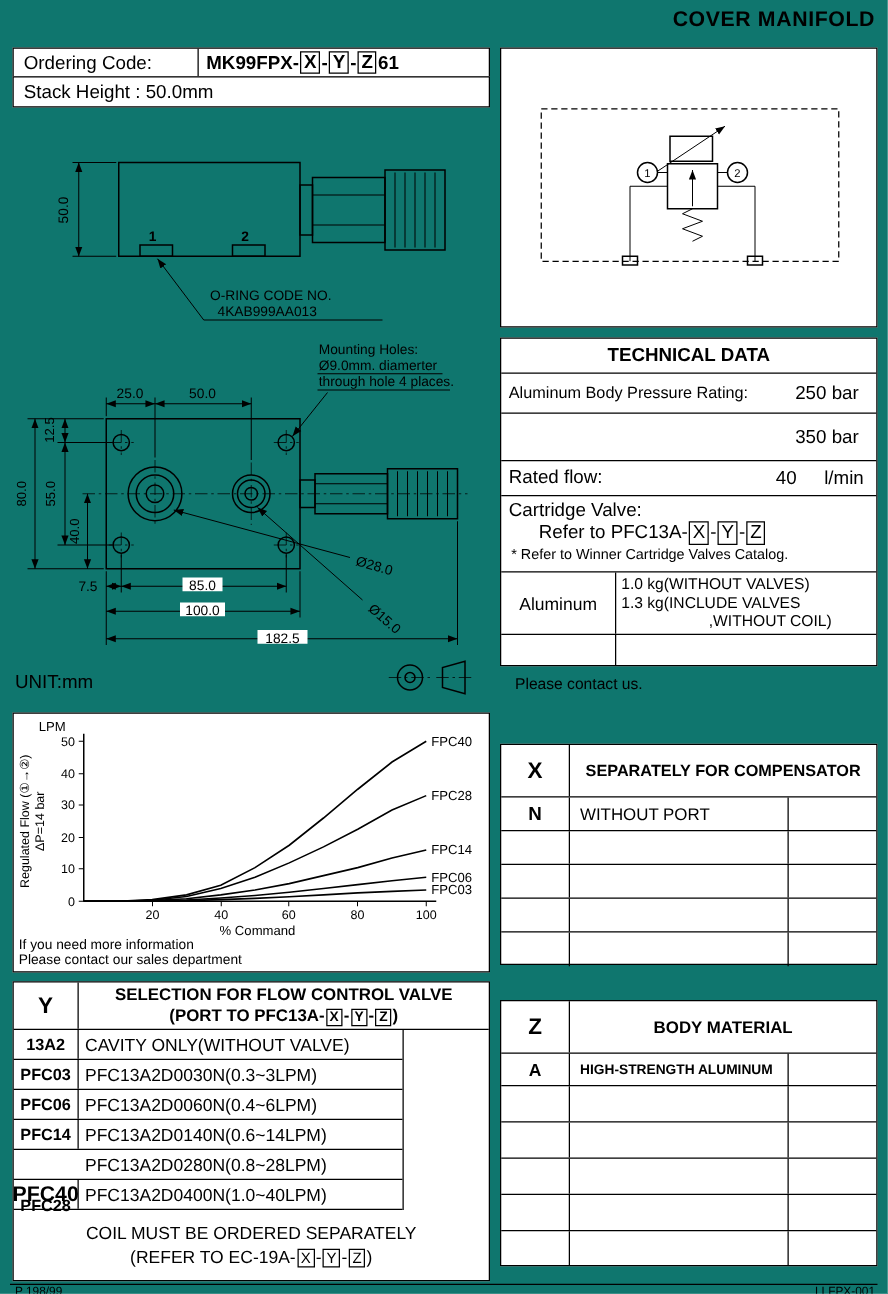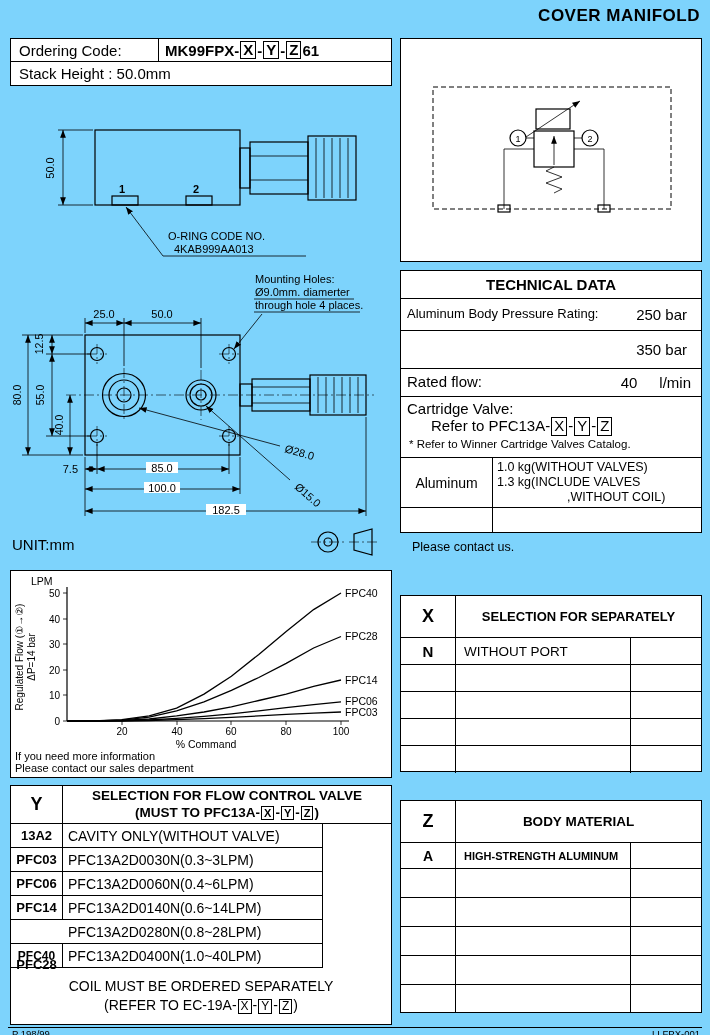--- a/index.html
+++ b/index.html
@@ -1,17 +1,17 @@
 <!DOCTYPE html>
 <html><head>
 <meta charset="utf-8">
 <style>
   * { margin:0; padding:0; box-sizing:border-box; }
   body { background:#fff; color:#000; font-family:"Liberation Sans", sans-serif; }
-  #page { position:relative; width:710px; height:1035px; background:#7dd3fc; overflow:hidden; }
+  #page { position:relative; width:710px; height:1035px; background:#0f766e; overflow:hidden; }
   .abs { position:absolute; }
   .box { border:1px solid #000; background:#fff; }
   .bold { font-weight:bold; }
   .ctr { display:flex; align-items:center; justify-content:center; text-align:center; }
   .vctr { display:flex; align-items:center; }
 
   
   svg text { font-family:"Liberation Sans", sans-serif; fill:#000; }
   .outline { fill:none; stroke:#000; stroke-width:1.2; }
   .thin    { fill:none; stroke:#000; stroke-width:0.8; }
@@ -349,21 +349,21 @@
     </svg>
     <div class="abs chart-note" style="left:4px; bottom:2px;">
       <div>If you need more information</div>
       <div>Please contact our sales department</div>
     </div>
   </div>
 
   <div class="abs box" style="left:400px; top:595px; width:302px; height:177px;">
     <div class="trow" style="height:42px;">
       <div class="ctr bold tcell-r" style="width:55px; font-size:18px;">X</div>
-      <div class="ctr bold" style="flex:1; font-size:13px;">SELECTION FOR SEPARATELY</div>
+      <div class="ctr bold" style="flex:1; font-size:13px;">SEPARATELY FOR COMPENSATOR</div>
     </div>
     <div class="trow" style="height:27px;">
       <div class="ctr bold tcell-r" style="width:55px; font-size:15px;">N</div>
       <div class="vctr tcell-r" style="width:175px; font-size:13.5px; padding-left:8px;">WITHOUT PORT</div>
       <div style="flex:1;"></div>
     </div>
     <div class="trow" style="height:27px;">
       <div class="tcell-r" style="width:55px;"></div>
       <div class="tcell-r" style="width:175px;"></div>
       <div style="flex:1;"></div>
@@ -384,21 +384,21 @@
       <div style="flex:1;"></div>
     </div>
   </div>
 
   <div class="abs box" style="left:10px; top:785px; width:382px; height:240px;">
     <div class="trow" style="height:38px;">
       <div class="ctr bold tcell-r" style="width:52px; font-size:18px;">Y</div>
       <div class="ctr bold" style="flex:1; flex-direction:column; font-size:13.5px; line-height:1.2;">
         <div>SELECTION FOR FLOW CONTROL VALVE</div>
         <div>
-          <span>(MUST TO PFC13A-</span><span class="xyz-box" style="font-size:11px;">X</span><span>-</span><span class="xyz-box" style="font-size:11px;">Y</span><span>-</span><span class="xyz-box" style="font-size:11px;">Z</span><span>)</span>
+          <span>(PORT TO PFC13A-</span><span class="xyz-box" style="font-size:11px;">X</span><span>-</span><span class="xyz-box" style="font-size:11px;">Y</span><span>-</span><span class="xyz-box" style="font-size:11px;">Z</span><span>)</span>
         </div>
       </div>
     </div>
 
     <div style="width:312px; border-right:1px solid #000;">
       <div class="trow" style="height:24px;">
         <div class="ctr bold tcell-r" style="width:52px; font-size:13px;">13A2</div>
         <div class="vctr" style="flex:1; font-size:14px; padding-left:5px;">CAVITY ONLY(WITHOUT VALVE)</div>
       </div>
       <div class="trow" style="height:24px;">
@@ -411,21 +411,21 @@
       </div>
       <div class="trow" style="height:24px;">
         <div class="ctr bold tcell-r" style="width:52px; font-size:13px;">PFC14</div>
         <div class="vctr" style="flex:1; font-size:14px; padding-left:5px;">PFC13A2D0140N(0.6~14LPM)</div>
       </div>
       <div class="trow" style="height:24px;">
         <div class="ctr bold tcell-r" style="width:52px; font-size:13px;margin-top:44px;">PFC28</div>
         <div class="vctr" style="flex:1; font-size:14px; padding-left:5px;">PFC13A2D0280N(0.8~28LPM)</div>
       </div>
       <div class="trow" style="height:24px;">
-        <div class="ctr bold tcell-r" style="width:52px; font-size:12px;">PFC40</div>
+        <div class="ctr bold tcell-r" style="width:52px; font-size:17px;">PFC40</div>
         <div class="vctr" style="flex:1; font-size:14px; padding-left:5px;">PFC13A2D0400N(1.0~40LPM)</div>
       </div>
     </div>
 
     <div class="ctr" style="height:55px; flex-direction:column; font-size:14px; line-height:1.35;">
       <div>COIL MUST BE ORDERED SEPARATELY</div>
       <div>
         <span>(REFER TO EC-19A-</span><span class="xyz-box" style="font-size:12px;">X</span><span>-</span><span class="xyz-box" style="font-size:12px;">Y</span><span>-</span><span class="xyz-box" style="font-size:12px;">Z</span><span>)</span>
       </div>
     </div>

